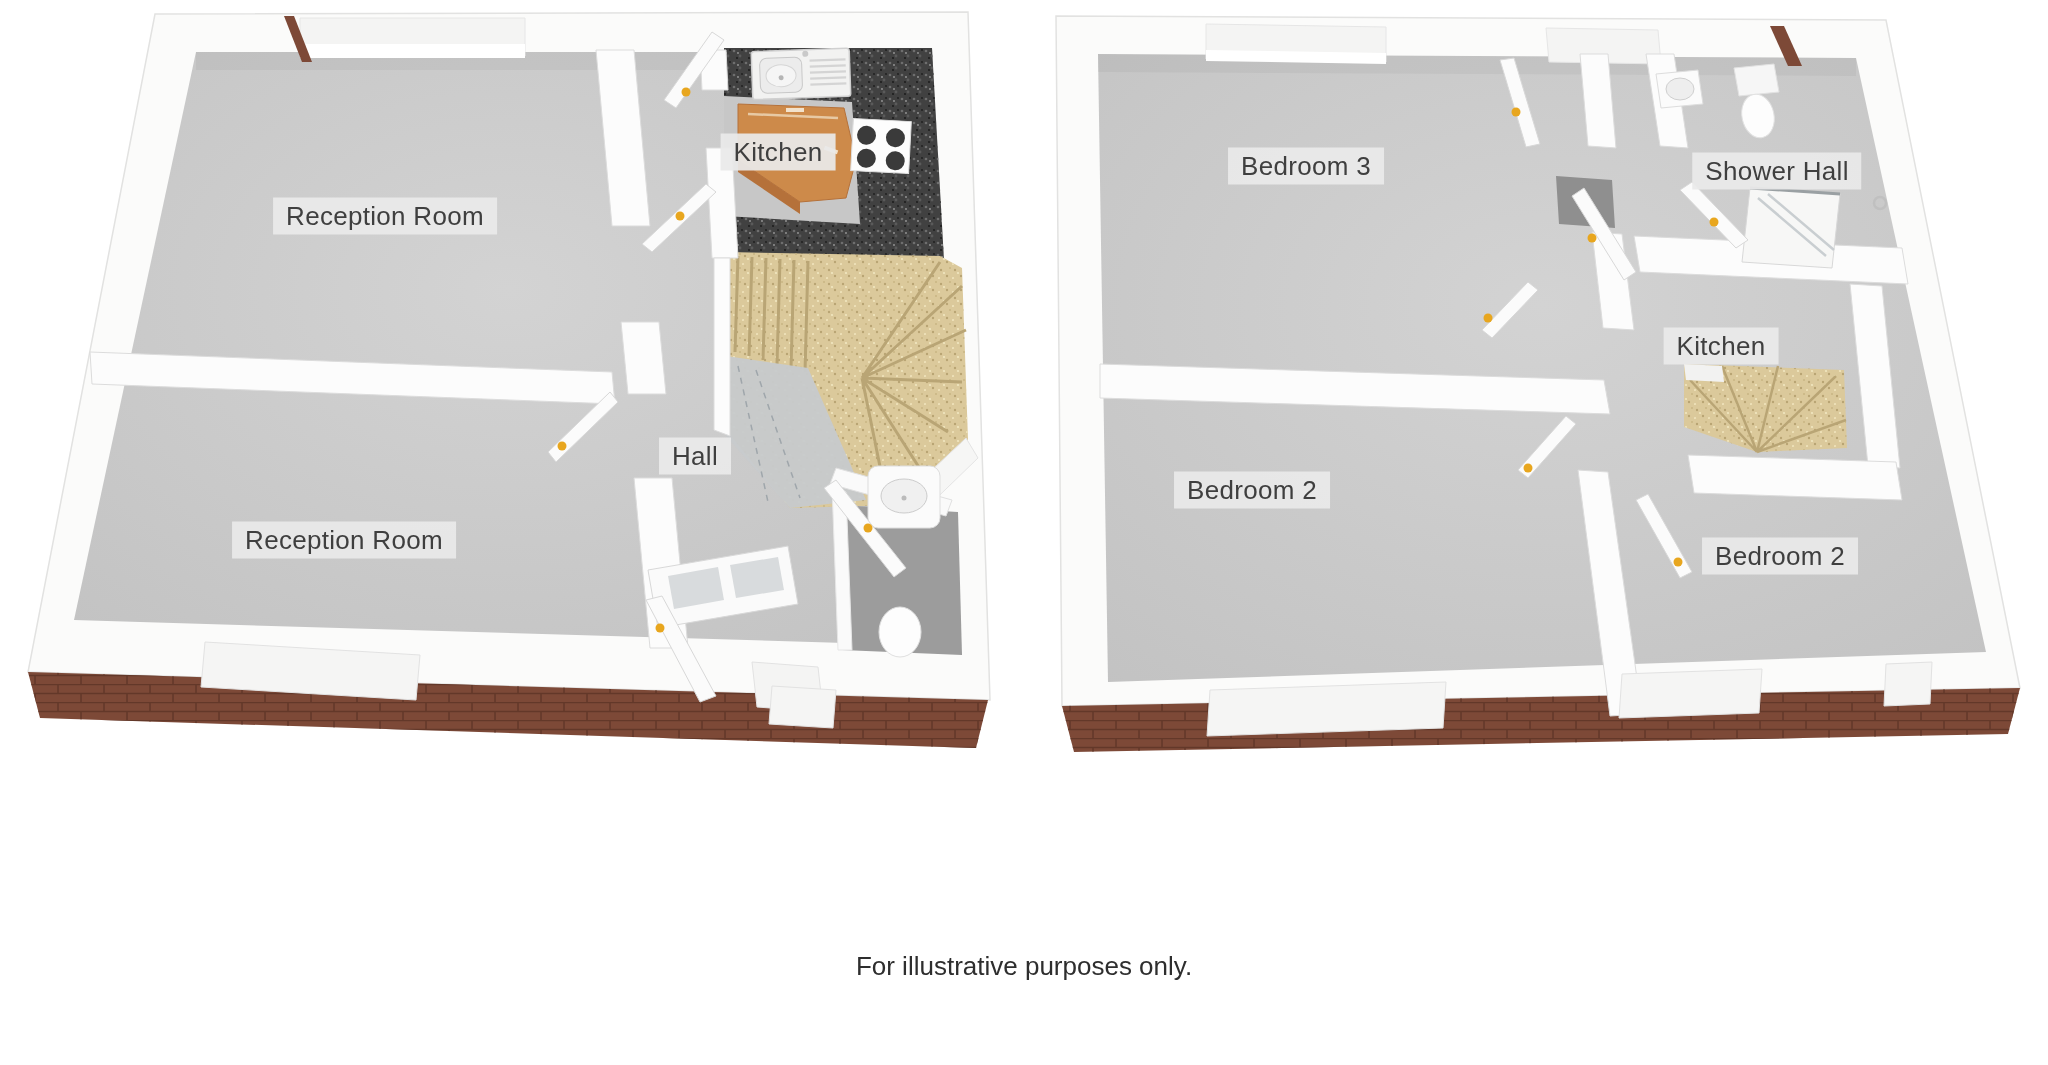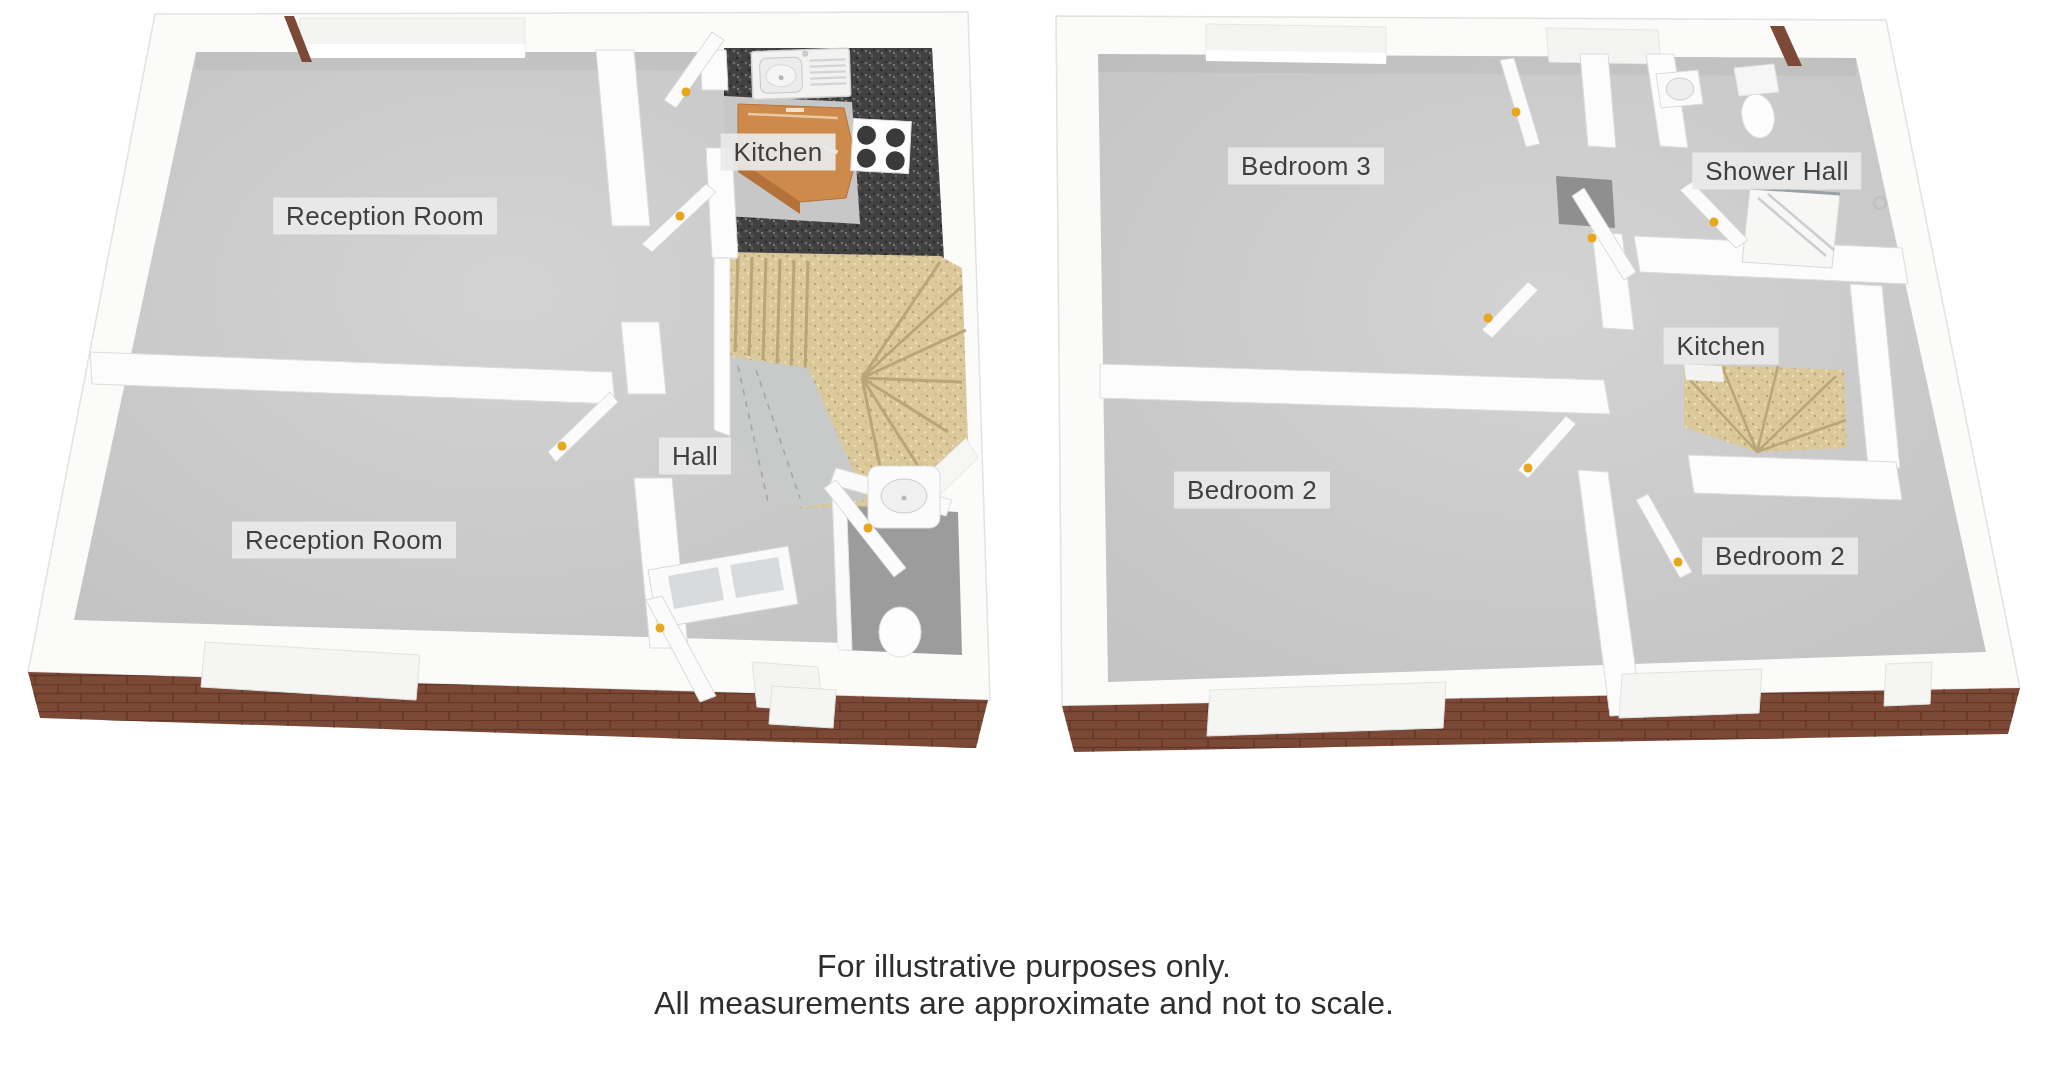--- a/index.html
+++ b/index.html
@@ -3,21 +3,21 @@
 <meta charset="utf-8">
 <style>
   html,body{margin:0;padding:0;background:#ffffff;}
   .canvas{position:relative;width:2048px;height:1065px;background:#ffffff;
           font-family:"Liberation Sans",sans-serif;overflow:hidden;}
   .plan-svg{position:absolute;left:0;top:0;width:2048px;height:1065px;}
   .room-label{position:absolute;transform:translate(-50%,-50%);
     background:rgba(233,233,233,0.93);color:#3f3f3f;font-size:26px;
     padding:3px 13px;white-space:nowrap;letter-spacing:0.3px;}
   .disclaimer{position:absolute;left:0;top:948px;width:100%;text-align:center;
-    color:#2e2e2e;font-size:32px;line-height:37px;}
+    color:#2e2e2e;font-size:26px;line-height:37px;}
 </style>
 </head>
 <body>
 
 <div class="canvas">
 
 <svg class="plan-svg" viewBox="0 0 2048 1065">
   <defs>
     <radialGradient id="floorG" cx="50%" cy="40%" r="80%">
       <stop offset="0%" stop-color="#d3d3d3"></stop>
@@ -245,16 +245,15 @@
 <div class="room-label" style="left:344px;top:540px">Reception Room</div>
 <div class="room-label" style="left:695px;top:456px">Hall</div>
 <div class="room-label" style="left:1306px;top:166px">Bedroom 3</div>
 <div class="room-label" style="left:1777px;top:171px">Shower Hall</div>
 <div class="room-label" style="left:1721px;top:346px">Kitchen</div>
 <div class="room-label" style="left:1252px;top:490px">Bedroom 2</div>
 <div class="room-label" style="left:1780px;top:556px">Bedroom 2</div>
 
 <div class="disclaimer">
   <div>For illustrative purposes only.</div>
-  <div>All measurements are approximate and not to scale.</div>
 </div>
 
 </div>
 
 </body></html>

